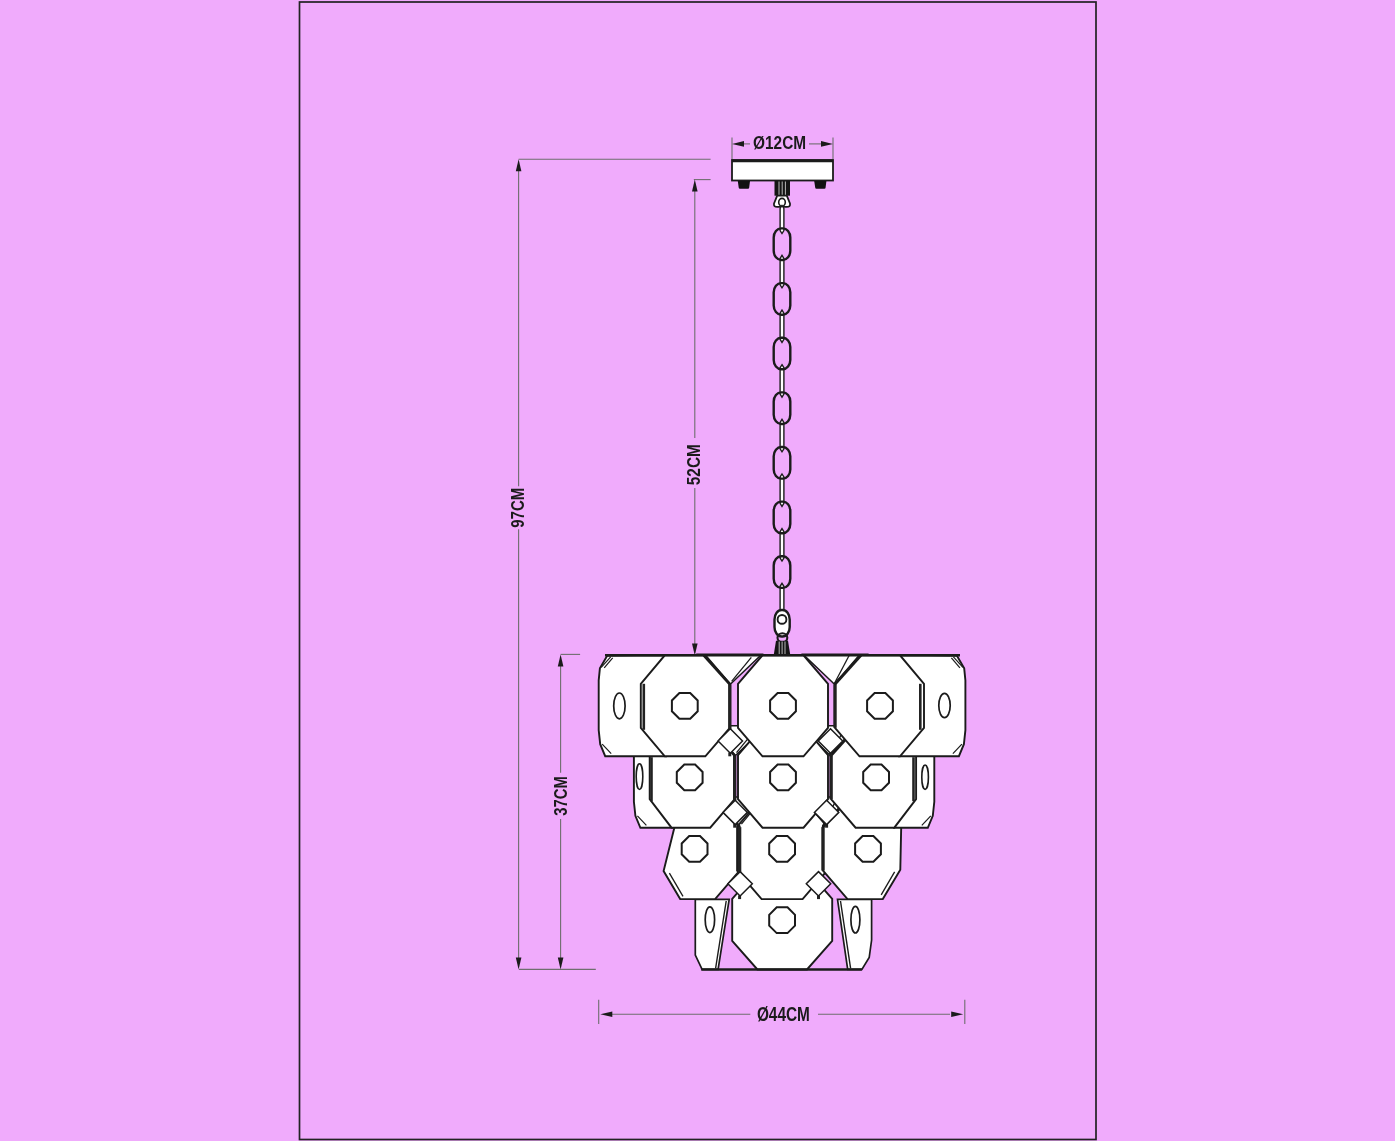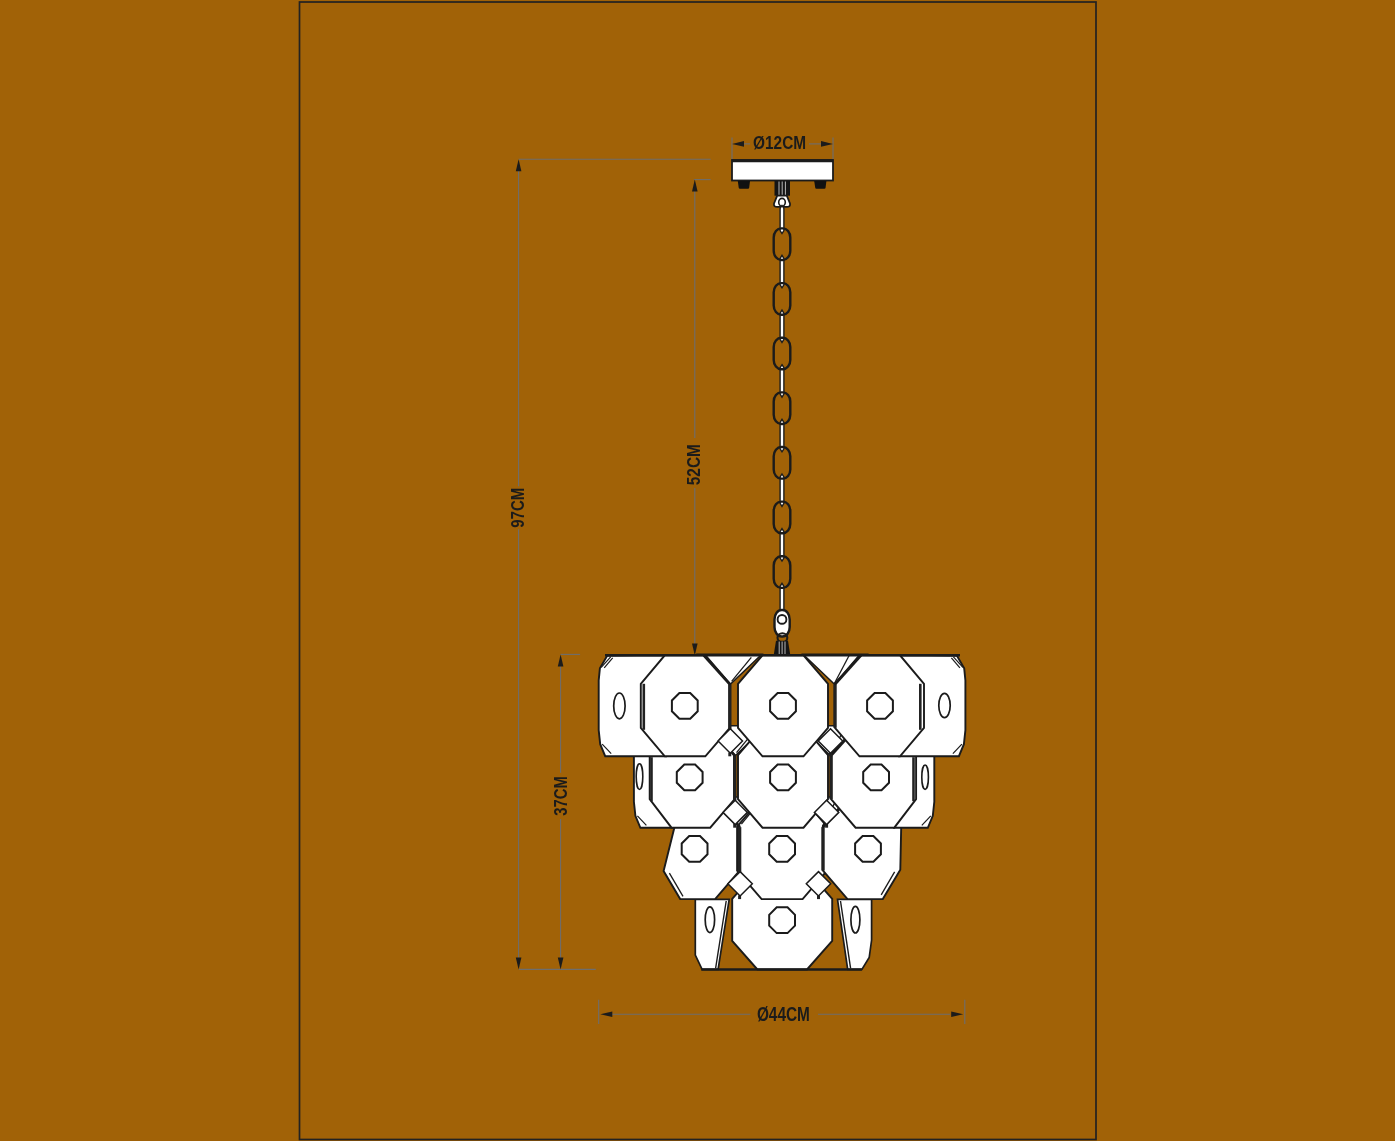--- a/index.html
+++ b/index.html
@@ -1,16 +1,16 @@
 <!DOCTYPE html>
 <html><head>
 <meta charset="utf-8">
 <style>
   html,body{margin:0;padding:0;background:#ffffff;}
-  #page{position:relative;width:1395px;height:1141px;background:#a16207;overflow:hidden;}
+  #page{position:relative;width:1395px;height:1141px;background:#f0abfc;overflow:hidden;}
 </style>
 </head>
 <body>
 <div id="page">
 <svg width="1395" height="1141" viewBox="0 0 1395 1141">
 
 <rect x="299.5" y="2" width="796.5" height="1137.5" fill="none" stroke="#222" stroke-width="1.7"></rect>
 
 <g>
         <line x1="518.6" y1="159.2" x2="710.6" y2="159.2" stroke="#6e6e6e" stroke-width="1.1" stroke-linecap="butt"></line>

